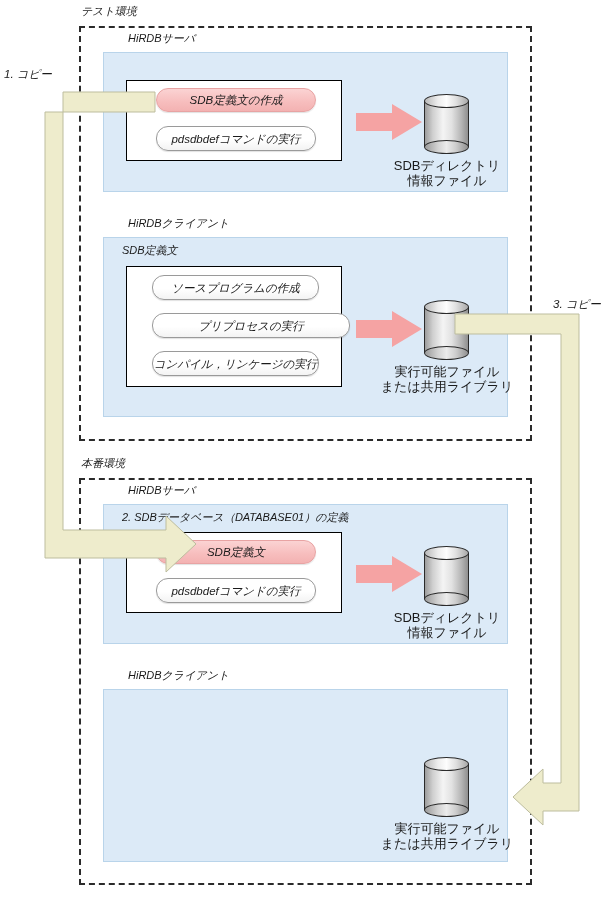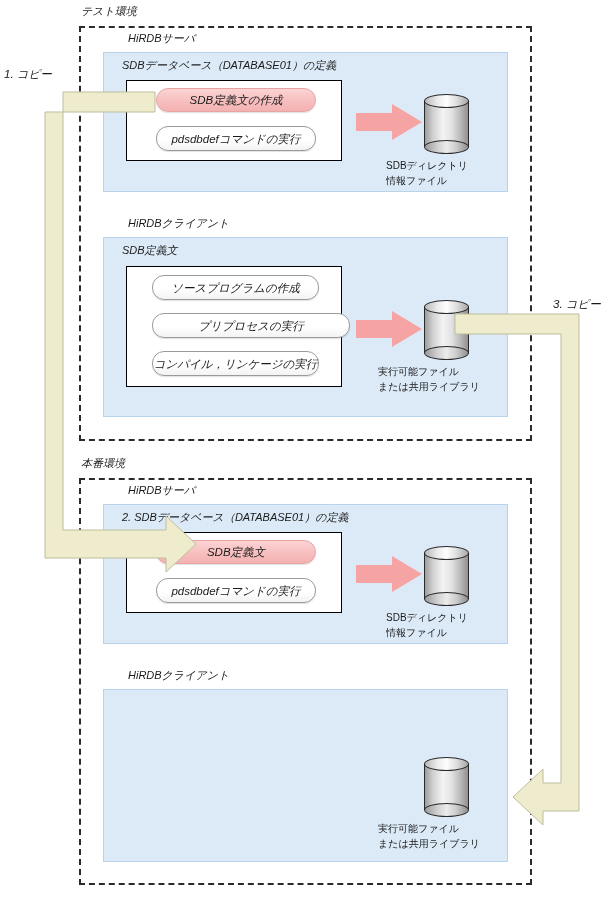--- a/index.html
+++ b/index.html
@@ -106,22 +106,23 @@
     position: absolute;
     left: 0; right: 0; bottom: 0;
     height: 14px;
     border-radius: 50%;
     background: linear-gradient(90deg,#9a9a9a 0%,#d2d2d2 30%,#ebebeb 50%,#cdcdcd 72%,#909090 100%);
     border: 1px solid #2a2a2a;
     box-sizing: border-box;
   }
   .cyl-caption {
     position: absolute;
-    font-size: 10px;
+    font-size: 13px;
     line-height: 15px;
+    text-align: center;
     white-space: nowrap;
     color: #1a1a1a;
   }
 
   
   .flow-svg { position: absolute; overflow: visible; }
 
   
   .step-label {
     font-size: 11.5px;
@@ -136,21 +137,20 @@
 <div id="canvas">
 
   <div class="abs env-label" style="left:81px; top:5px;">テスト環境</div>
 
   <div class="abs env-box" style="left:79px; top:26px; width:453px; height:415px;"></div>
 
   <div class="abs machine-label" style="left:104px; top:32px;">HiRDBサーバ</div>
 
   <div class="abs machine-panel" style="left:103px; top:52px; width:405px; height:140px;"></div>
 
-  <div class="abs section-title" style="left:122px; top:58px;">SDBデータベース（DATABASE01）の定義</div>
 
   <div class="abs proc-box" style="left:126px; top:80px; width:216px; height:81px;"></div>
 
   <div class="abs pill pink" style="left:156px; top:88px; width:160px; height:24px;">
     <span>SDB定義文の作成</span>
   </div>
 
   <div class="abs pill" style="left:156px; top:126px; width:160px; height:25px;">
     <span>pdsdbdefコマンドの実行</span>
   </div>

